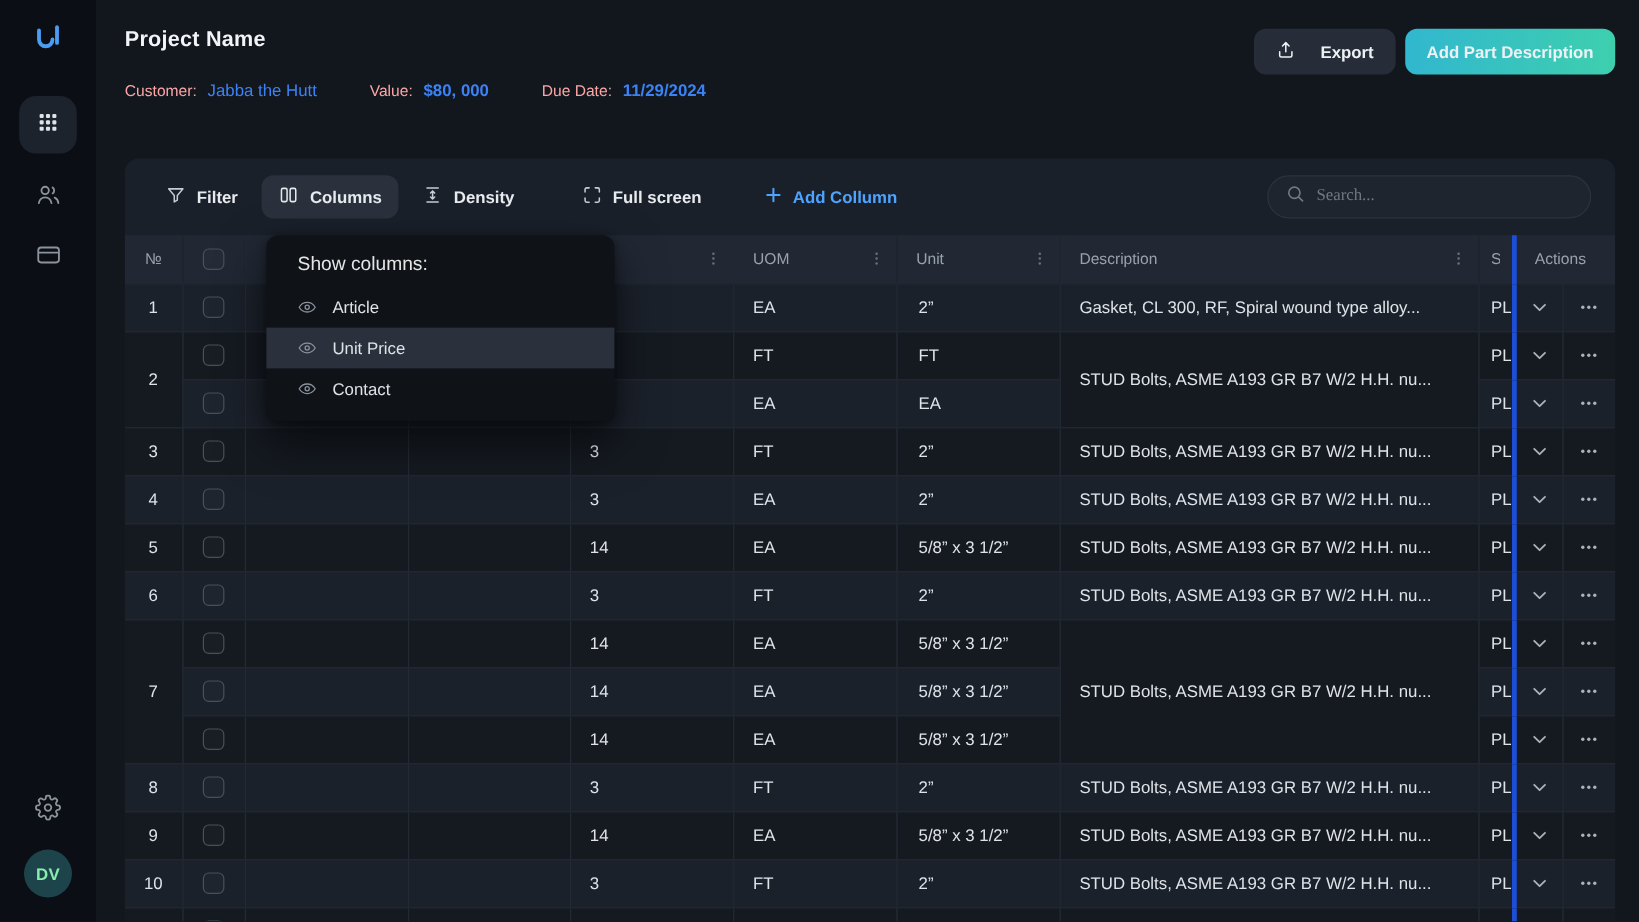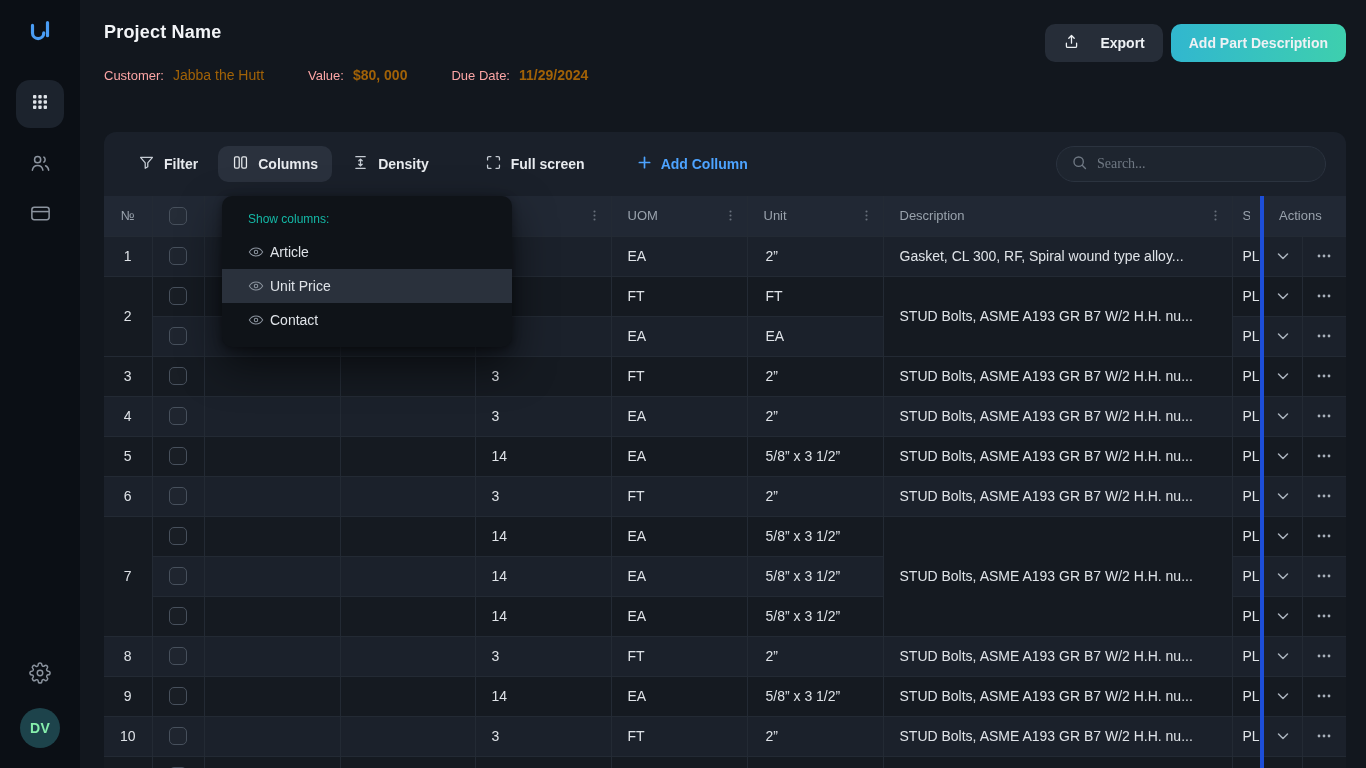--- a/index.html
+++ b/index.html
@@ -17,21 +17,21 @@
   .nav-icon { width:26px; height:26px; display:flex; align-items:center; justify-content:center; cursor:pointer; }
   .side-bottom { margin-top:auto; display:flex; flex-direction:column; align-items:center; gap:20px; }
   .avatar { width:40px; height:40px; border-radius:50%; background:#1d434b; color:#86efac; font-size:14px; font-weight:700; display:flex; align-items:center; justify-content:center; letter-spacing:.3px; cursor:pointer; }
 
   
   .main { flex:1; display:flex; flex-direction:column; min-width:0; }
   .page-header { height:110px; padding:22px 20px 0 24px; display:flex; justify-content:space-between; align-items:flex-start; }
   .page-title { font-size:18px; font-weight:700; letter-spacing:.2px; color:#f2f4f7; }
   .meta { margin-top:24px; display:flex; align-items:baseline; font-size:13px; }
   .m-label { color:#fca5a5; margin-right:9px; }
-  .m-value { color:#a16207; font-size:14px; }
+  .m-value { color:#3b82f6; font-size:14px; }
   .m-strong { font-weight:700; }
   .m-gap { width:44px; }
   .ph-actions { display:flex; gap:8px; margin-top:2px; }
   .btn { height:38px; border:none; border-radius:10px; display:flex; align-items:center; gap:20px; font-family:inherit; font-size:14px; font-weight:600; color:#eef1f4; cursor:pointer; padding:0 18px; }
   .btn-export { background:#262d38; }
   .btn-teal { background:linear-gradient(90deg,#31b7cf,#3ecfae); }
 
   
   .panel { position:relative; margin:22px 20px 0 24px; background:#1a202a; border-radius:12px 12px 0 0; flex:1; overflow:hidden; }
   .toolbar { height:64px; display:flex; align-items:center; padding:0 20px; gap:6px; }
@@ -60,22 +60,22 @@
   td.cell-spec { padding-left:10px; vertical-align:middle; }
   td.cell-chevron, td.cell-dots { text-align:center; vertical-align:middle; }
   td.cell-chevron, th.th-actions { border-left:4px solid #1d4ed8; }
   tr.light > td { background:#1b212b; }
   tr.dark  > td { background:#151a21; }
   th.th-actions { padding-left:15px; font-weight:500; }
   .icon-btn { background:none; border:none; cursor:pointer; display:inline-flex; align-items:center; justify-content:center; width:28px; height:28px; border-radius:6px; padding:0; }
 
   
   .columns-menu { position:absolute; left:118px; top:64px; width:290px; background:#0f1318; border-radius:10px; box-shadow:0 18px 40px rgba(0,0,0,.55), 0 2px 8px rgba(0,0,0,.4); z-index:40; padding:8px 0 10px; }
-  .menu-title { font-size:12px; color:#14b8a6; padding:8px 0 9px 26px; }
-  .menu-item { height:34px; display:flex; align-items:center; gap:6px; padding:0 26px; cursor:pointer; }
+  .menu-title { font-size:16px; color:#e5e5e5; padding:8px 0 9px 26px; }
+  .menu-item { height:34px; display:flex; align-items:center; gap:13px; padding:0 26px; cursor:pointer; }
   .menu-item.active { background:#2a313c; }
   .mi-label { font-size:14px; color:#dfe3e8; }
   .eye { display:inline-flex; }
 </style>
 </head>
 <body>
 
 <div class="sidebar">
   <div class="logo">
     <svg viewBox="0 0 32 32" width="30" height="30">

